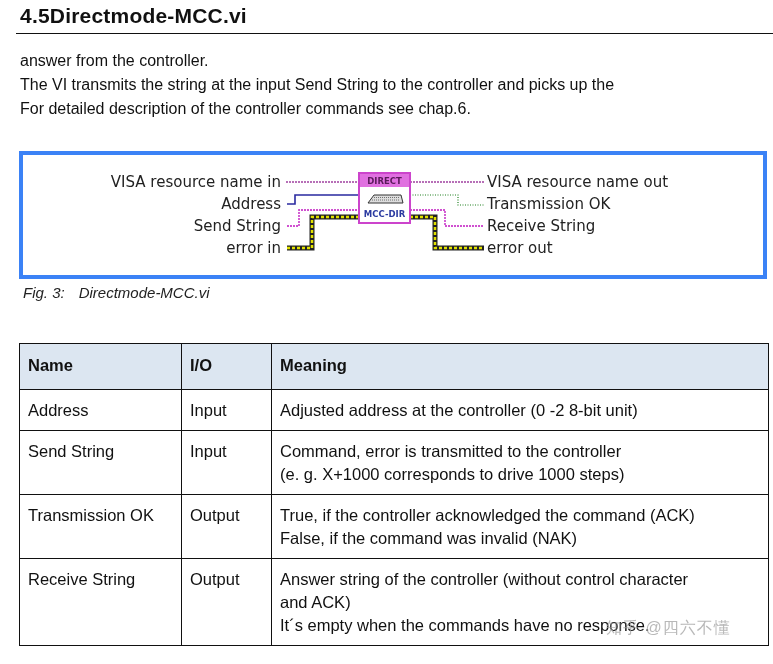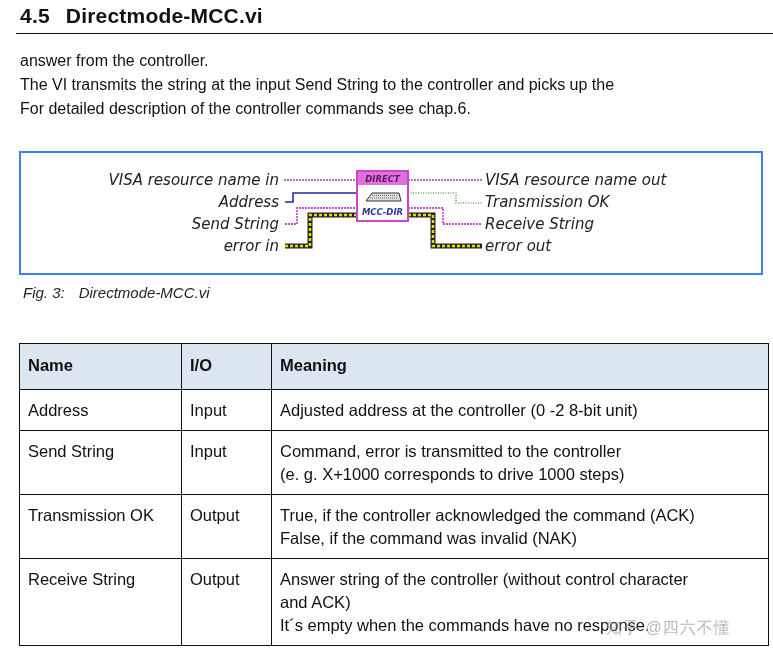--- a/index.html
+++ b/index.html
@@ -4,33 +4,33 @@
 <style>
   html, body { margin: 0; padding: 0; background: #ffffff; }
   body {
     width: 773px; height: 664px; overflow: hidden; position: relative;
     font-family: "Liberation Sans", sans-serif; color: #111;
   }
   .heading {
     position: absolute; left: 20px; top: 4px;
     font-size: 21px; font-weight: bold; letter-spacing: 0.2px;
   }
-  .heading .num { margin-right: 16px; }
+  .heading .num { margin-right: 0; }
   .rule {
     position: absolute; left: 16px; top: 33px; width: 757px; height: 0;
     border-top: 1.5px solid #111;
   }
   .para {
     position: absolute; left: 20px; top: 49px; width: 740px;
     font-size: 16px; line-height: 24px; color: #111;
   }
   .para div { white-space: nowrap; }
   .figbox {
     position: absolute; left: 19px; top: 151px; width: 740px; height: 120px;
-    border: 2px solid #3b82f6; background: #fff; font-style: italic;
+    border: 4px solid #3b82f6; background: #fff;
   }
   .figbox svg { position: absolute; left: 0; top: 0; }
   .caption {
     position: absolute; left: 23px; top: 284px; font-size: 15px; color: #222; font-style: italic;
   }
   .caption .lbl { margin-right: 14px; }
   table.params {
     position: absolute; left: 19px; top: 343px;
     border-collapse: collapse; width: 750px;
     font-size: 16.5px; color: #111;

